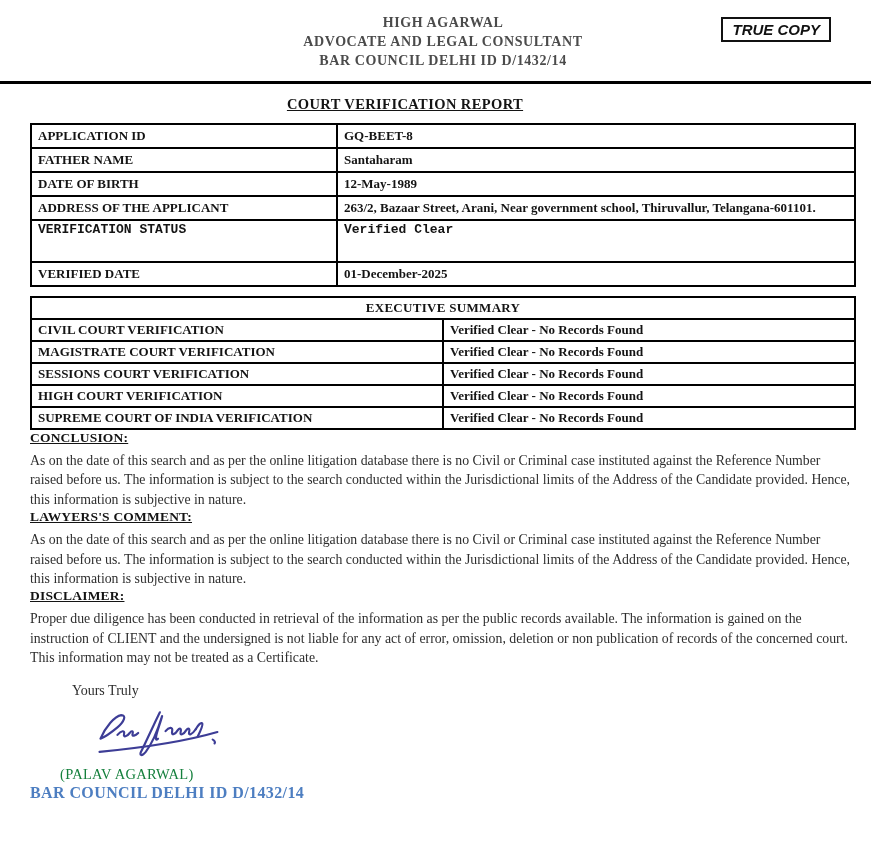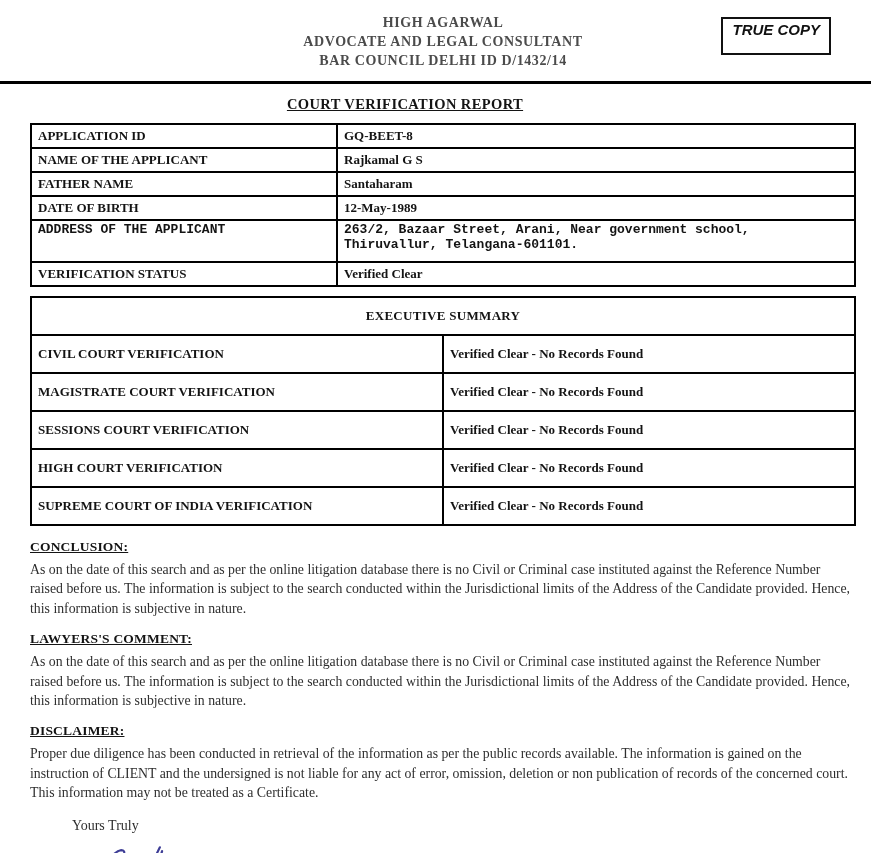--- a/index.html
+++ b/index.html
@@ -20,21 +20,21 @@
   .page{position:relative;width:871px;height:853px;padding:13px 15px 0 30px;}
 
   
   .letterhead{
     text-align:center;color:var(--letterhead-gray);
     font-weight:700;font-size:14px;line-height:19px;letter-spacing:.6px;
   }
   .letterhead div{white-space:nowrap;}
   .true-copy{
     position:absolute;top:17px;right:40px;
-    border:2px solid #111;padding:2px 9px 15px;
+    border:2px solid #111;padding:2px 9px 2px;
     font-family:"Liberation Sans", sans-serif;
     font-weight:700;font-style:italic;font-size:15px;color:#111;
     background:#fff;
   }
   .rule{border:none;border-top:3px solid var(--border-black);margin:11px -15px 0 -30px;}
 
   .report-title{
     margin:12px 0 0;text-align:center;transform:translateX(-38px);
     font-size:14.5px;font-weight:700;letter-spacing:.4px;
     text-decoration:underline;color:var(--text-black);
@@ -48,26 +48,26 @@
     vertical-align:middle;overflow:hidden;
   }
   .details-table{margin-top:10px;}
   .details-table td.label-cell{width:306px;}
   .details-table tr{height:24px;margin-left:36px;}
   .details-table tr:nth-of-type(5){height:42px;}
   .details-table tr:nth-of-type(5) td{vertical-align:top;padding-top:1px;font-family:Liberation Mono, monospace;}
 
   .summary-table{margin-top:9px;}
   .summary-table td.summary-title-cell{text-align:center;height:20px;letter-spacing:.3px;}
-  .summary-table tr{height:38px;}
+  .summary-table tr{height:22px;}
   .summary-table td.label-cell{width:306px;}
   .summary-table td.value-cell{text-align:left;}
 
   
-  .section{margin-top:13px;}
+  .section{}
   .section-heading{
     margin:0;font-size:13.5px;font-weight:700;letter-spacing:.2px;
     text-decoration:underline;color:var(--text-black);
   }
   .section-body{
     margin:5px 0 0;font-size:13.8px;line-height:19.4px;
     color:var(--body-text);max-width:824px;
   }
 
   
@@ -100,24 +100,20 @@
   <h2 class="report-title">COURT VERIFICATION REPORT</h2>
 
   <table class="details-table">
     <tbody>
 
         <tr>
           <td class="label-cell">APPLICATION ID</td>
           <td class="value-cell">GQ-BEET-8</td>
         </tr>
 
-        <tr>
-          <td class="label-cell">NAME OF THE APPLICANT</td>
-          <td class="value-cell">Rajkamal G S</td>
-        </tr>
 
         <tr>
           <td class="label-cell">FATHER NAME</td>
           <td class="value-cell">Santaharam</td>
         </tr>
 
         <tr>
           <td class="label-cell">DATE OF BIRTH</td>
           <td class="value-cell">12-May-1989</td>
         </tr>
@@ -125,20 +121,24 @@
         <tr>
           <td class="label-cell">ADDRESS OF THE APPLICANT</td>
           <td class="value-cell">263/2, Bazaar Street, Arani, Near government school, Thiruvallur, Telangana-601101.</td>
         </tr>
 
         <tr>
           <td class="label-cell">VERIFICATION STATUS</td>
           <td class="value-cell">Verified Clear</td>
         </tr>
 
+        <tr>
+          <td class="label-cell">VERIFIED DATE</td>
+          <td class="value-cell">01-December-2025</td>
+        </tr>
       </tbody>
   </table>
 
   <table class="summary-table">
     <tbody>
       <tr>
         <td class="summary-title-cell" colspan="2">EXECUTIVE SUMMARY</td>
       </tr>
     </tbody>
     <tbody>

